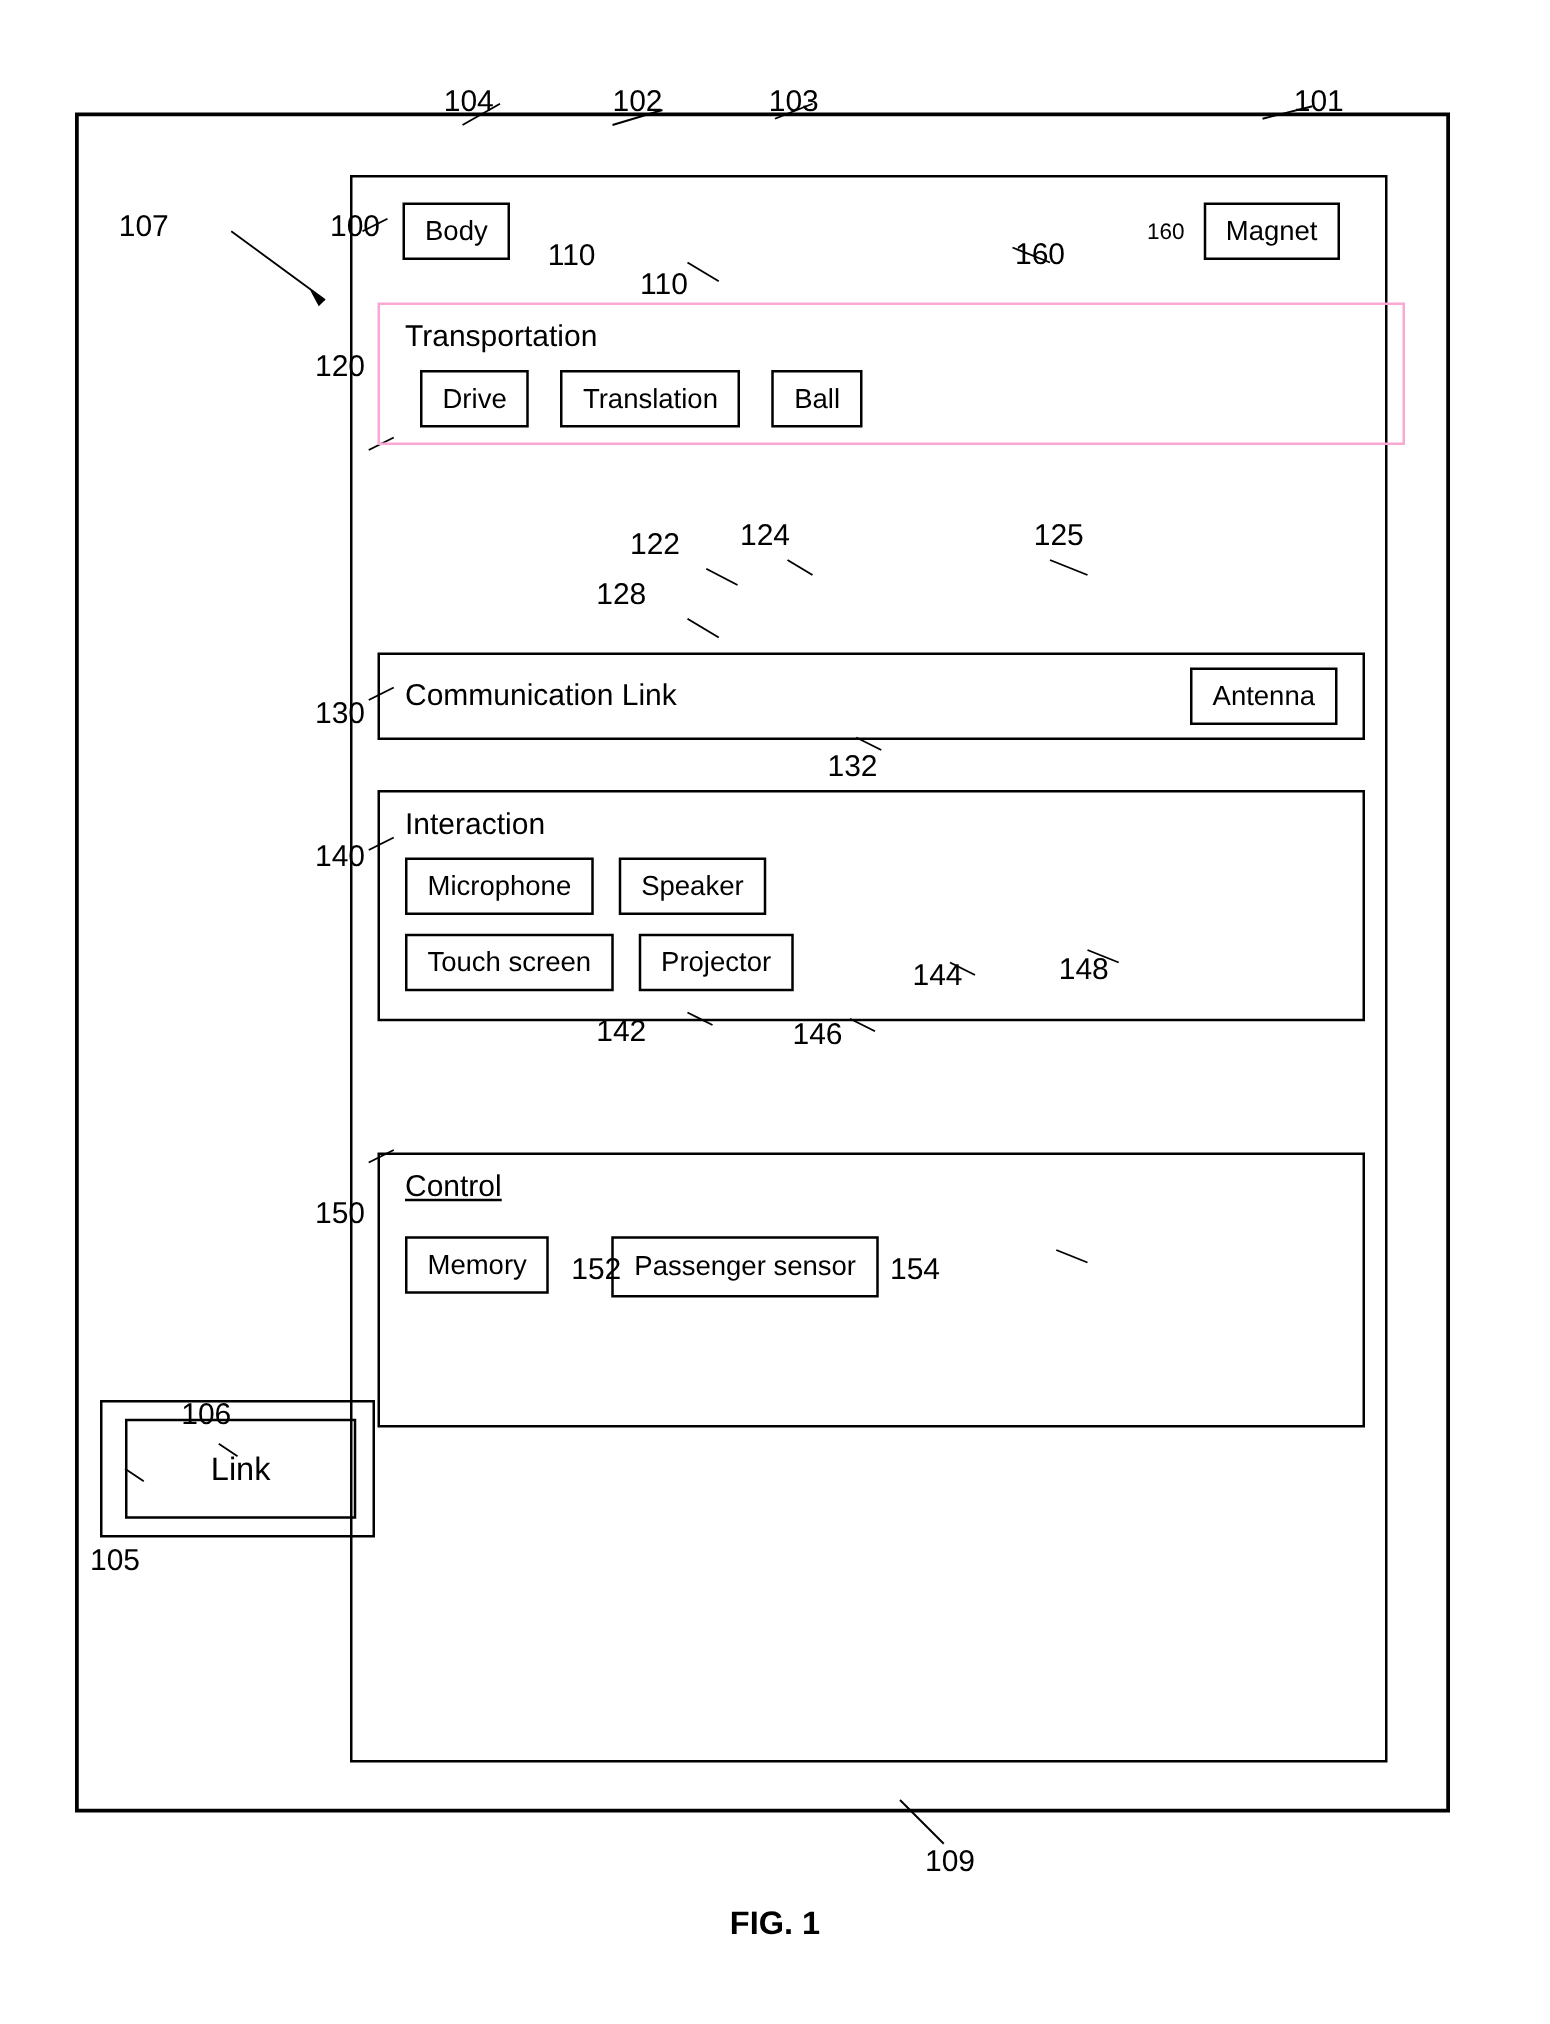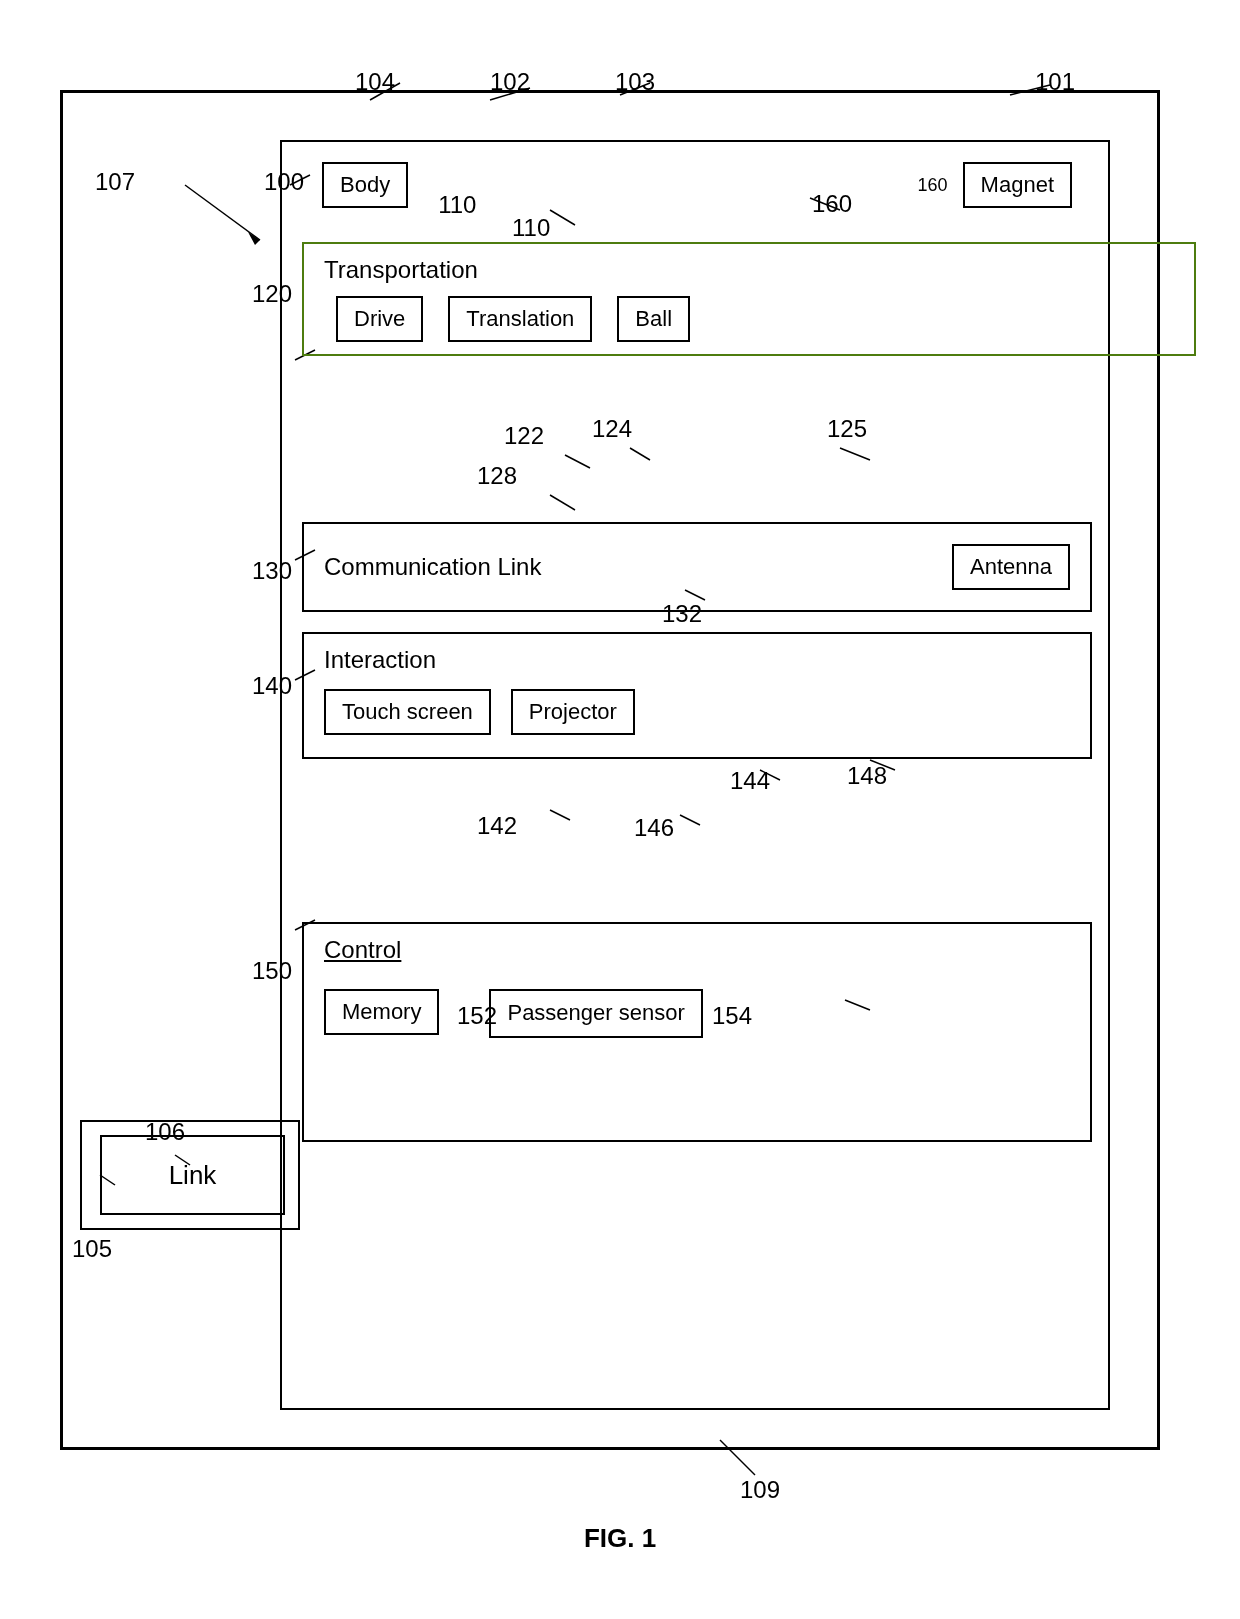--- a/index.html
+++ b/index.html
@@ -149,55 +149,59 @@
 
         <span style="font-size:18px; margin-right:5px;">160</span>
         <span class="comp-box">Magnet</span>
       </div>
     </div>
 
     <div class="ref" style="top:72px; left:230px;">110</div>
 
     <div class="ref" style="top:48px; left:530px;">160</div>
 
-    <div style="position:absolute; top:100px; left:20px; width:894px; border:2px solid #4d7c0f;">
+    <div style="position:absolute; top:100px; left:20px; width:822px; border:2px solid #f9a8d4;">
       <div style="padding:12px 20px;">
         <span style="font-size:24px;">Transportation</span>
         <div style="display:flex; align-items:center; gap:25px; margin-top:12px;padding-left:12px;">
           <span class="comp-box">Drive</span>
           <span class="comp-box">Translation</span>
           <span class="comp-box">Ball</span>
         </div>
       </div>
     </div>
 
     <div class="ref" style="top:138px; left:-30px;">120</div>
 
     <div class="ref" style="top:280px; left:222px;">122</div>
 
     <div class="ref" style="top:273px; left:310px;">124</div>
 
     <div class="ref" style="top:273px; left:545px;">125</div>
 
     <div class="ref" style="top:320px; left:195px;">128</div>
 
-    <div style="position:absolute; top:380px; left:20px; width:790px; height:90px; border:2px solid #000; display:flex; align-items:center;">
+    <div style="position:absolute; top:380px; left:20px; width:790px; height:70px; border:2px solid #000; display:flex; align-items:center;">
       <div style="display:flex; align-items:center; justify-content:space-between; width:100%; padding:0 20px;">
         <span style="font-size:24px;">Communication Link</span>
         <span class="comp-box">Antenna</span>
       </div>
     </div>
 
     <div class="ref" style="top:415px; left:-30px;">130</div>
 
     <div class="ref" style="top:458px; left:380px;">132</div>
 
     <div style="position:absolute; top:490px; left:20px; width:790px; border:2px solid #000;">
       <div style="padding:12px 20px;">
         <span style="font-size:24px;">Interaction</span>
+        <div style="display:flex; align-items:center; gap:20px; margin-top:12px;">
+          <span class="comp-box">Microphone</span>
+          <span class="comp-box">Speaker</span>
+        </div>
         <div style="display:flex; align-items:center; gap:20px; margin-top:15px; margin-bottom:10px;">
           <span class="comp-box">Touch screen</span>
           <span class="comp-box">Projector</span>
         </div>
       </div>
     </div>
 
     <div class="ref" style="top:530px; left:-30px;">140</div>
 
     <div class="ref" style="top:670px; left:195px;">142</div>

